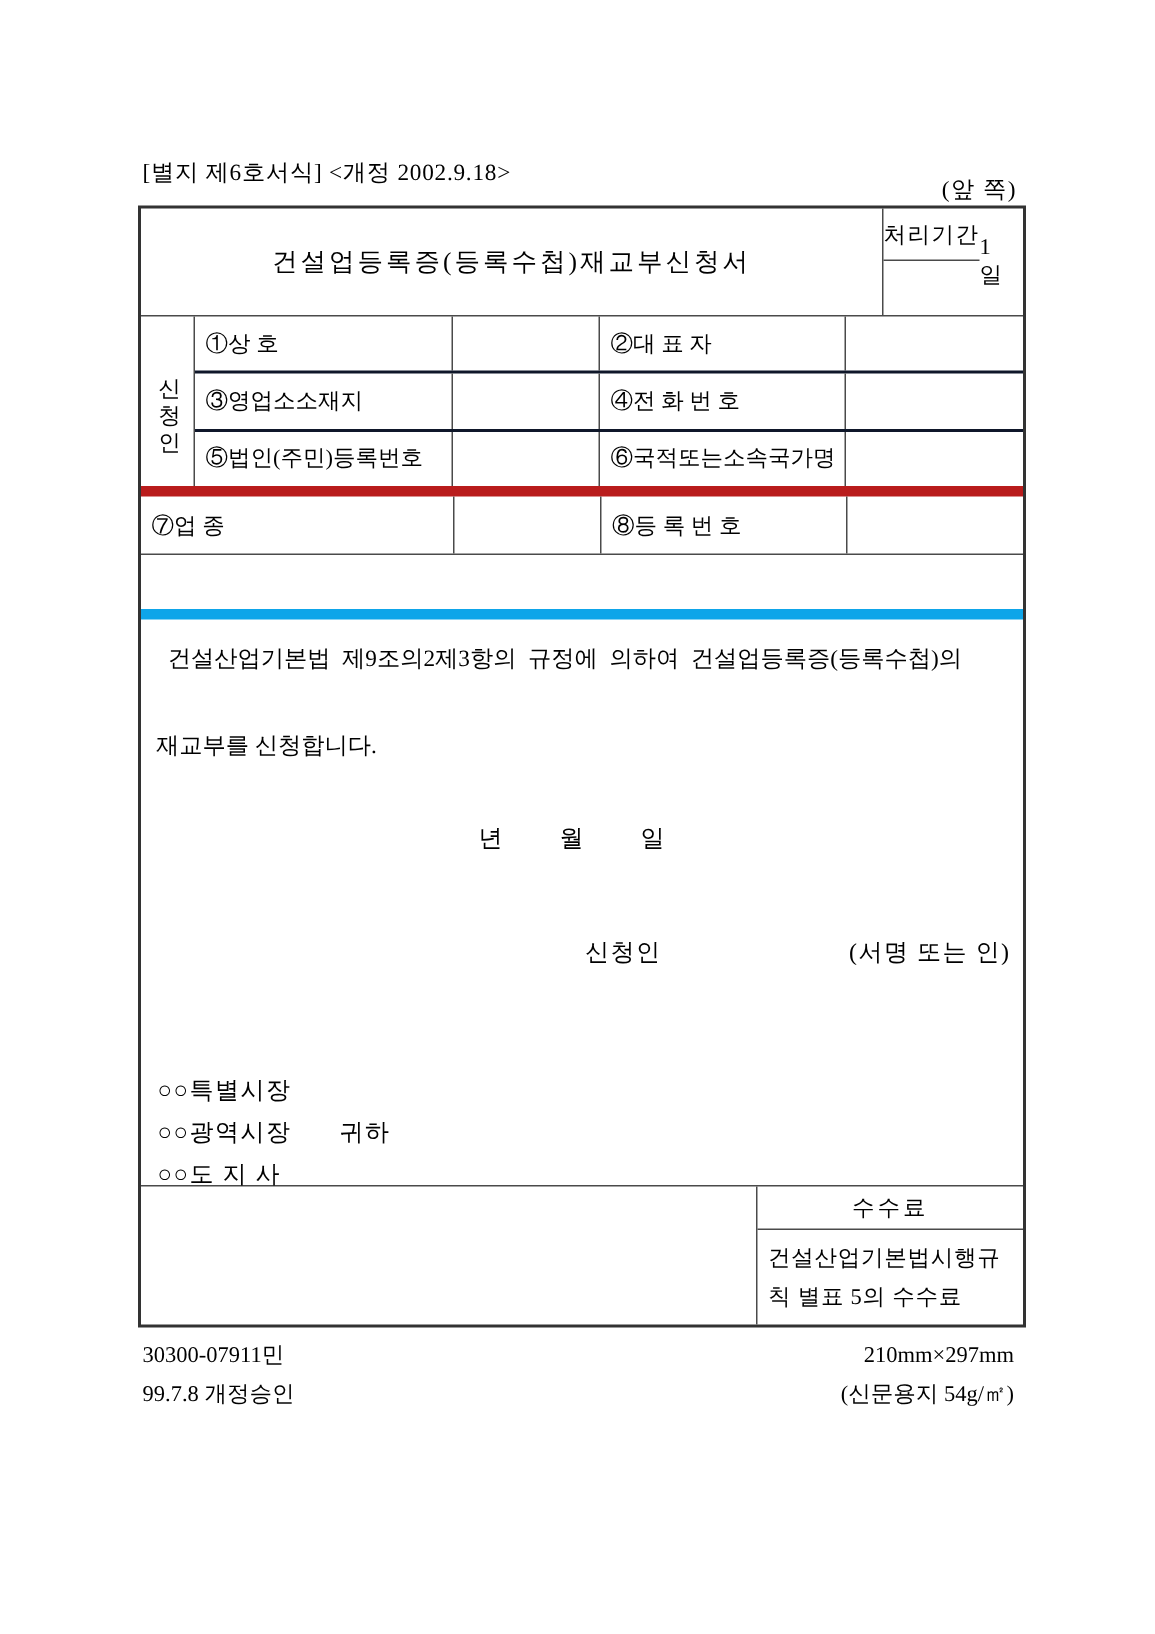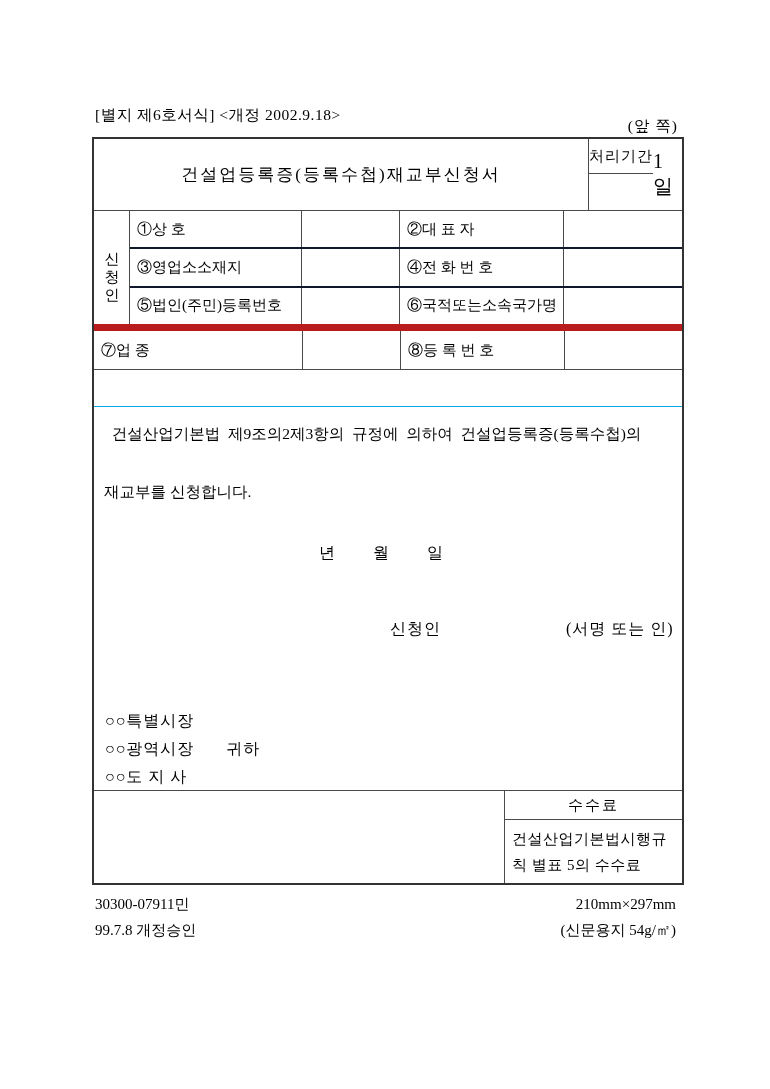--- a/index.html
+++ b/index.html
@@ -19,41 +19,41 @@
   }
   .cell{box-sizing:border-box;}
   .b-r{border-right:1px solid #4a4a4a;}
 
   .title-row{display:flex;height:71px;}
   .title-cell{width:494px;display:flex;align-items:center;justify-content:center;
     font-size:17px;letter-spacing:2px;}
   .proc-col{flex:1;display:flex;flex-direction:row;border-left:1px solid #4a4a4a;}
   .proc-label{height:35px;display:flex;align-items:center;justify-content:center;
     font-size:15px;border-bottom:1px solid #4a4a4a;letter-spacing:1px;}
-  .proc-value{flex:1;display:flex;align-items:center;justify-content:center;font-size:20px;letter-spacing:2px;}
+  .proc-value{flex:1;display:flex;align-items:center;justify-content:center;font-size:15px;letter-spacing:2px;}
 
   .applicant-block{display:flex;height:113px;border-top:1px solid #4a4a4a;}
   .applicant-label-cell{width:36px;display:flex;align-items:center;justify-content:center;
     border-right:1px solid #4a4a4a;font-size:15px;}
   .vtext{writing-mode:vertical-rl;text-orientation:upright;letter-spacing:3px;}
   .applicant-rows{flex:1;display:flex;flex-direction:column;}
   .frow{display:flex;flex:1;align-items:stretch;}
   .frow + .frow{border-top:2px solid #0f172a;}
   .lab{display:flex;align-items:center;padding-left:7px;font-size:15px;white-space:pre;}
   .val{display:flex;align-items:center;}
   .w-lab1{width:172px;}
   .w-val1{width:98px;}
   .w-lab2{width:164px;}
   .w-val2{flex:1;}
   .w-lab1-wide{width:209px;}
 
   .row4{display:flex;height:38px;border-top:7px solid #b91c1c;}
   .row5{display:flex;height:36px;border-top:1px solid #4a4a4a;}
 
-  .body-block{position:relative;flex:1;border-top:1px solid #0ea5e9;padding-left:10px;}
+  .body-block{position:relative;flex:1;border-top:7px solid #0ea5e9;padding-left:10px;}
   .decl{position:absolute;left:10px;top:12px;right:6px;font-size:15.5px;line-height:29px;white-space:pre;}
   .date-line{position:absolute;left:225px;top:136px;display:flex;gap:38px;font-size:16px;}
   .signer-label{position:absolute;left:296px;top:212px;font-size:16px;letter-spacing:1px;}
   .signer-note{position:absolute;left:472px;top:212px;font-size:16px;letter-spacing:1px;white-space:pre;text-align:right;}
   .addressees{position:absolute;left:11px;top:300px;font-size:16px;}
   .addr-line{display:flex;height:28px;align-items:center;letter-spacing:1px;white-space:pre;}
   .addr-suffix{margin-left:32px;}
 
   .fee-row{display:flex;height:92px;border-top:1px solid #4a4a4a;}
   .fee-empty{width:411px;border-right:1px solid #4a4a4a;}

